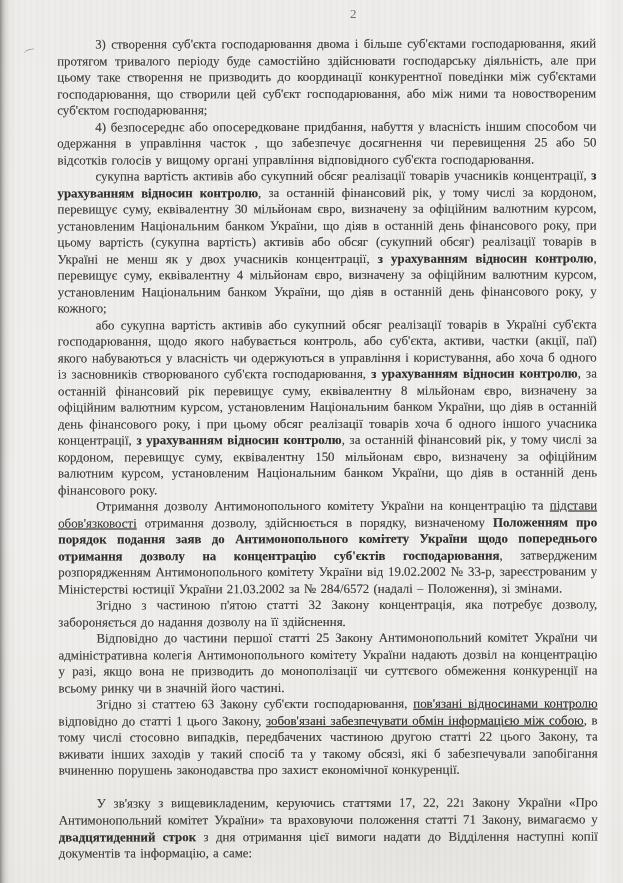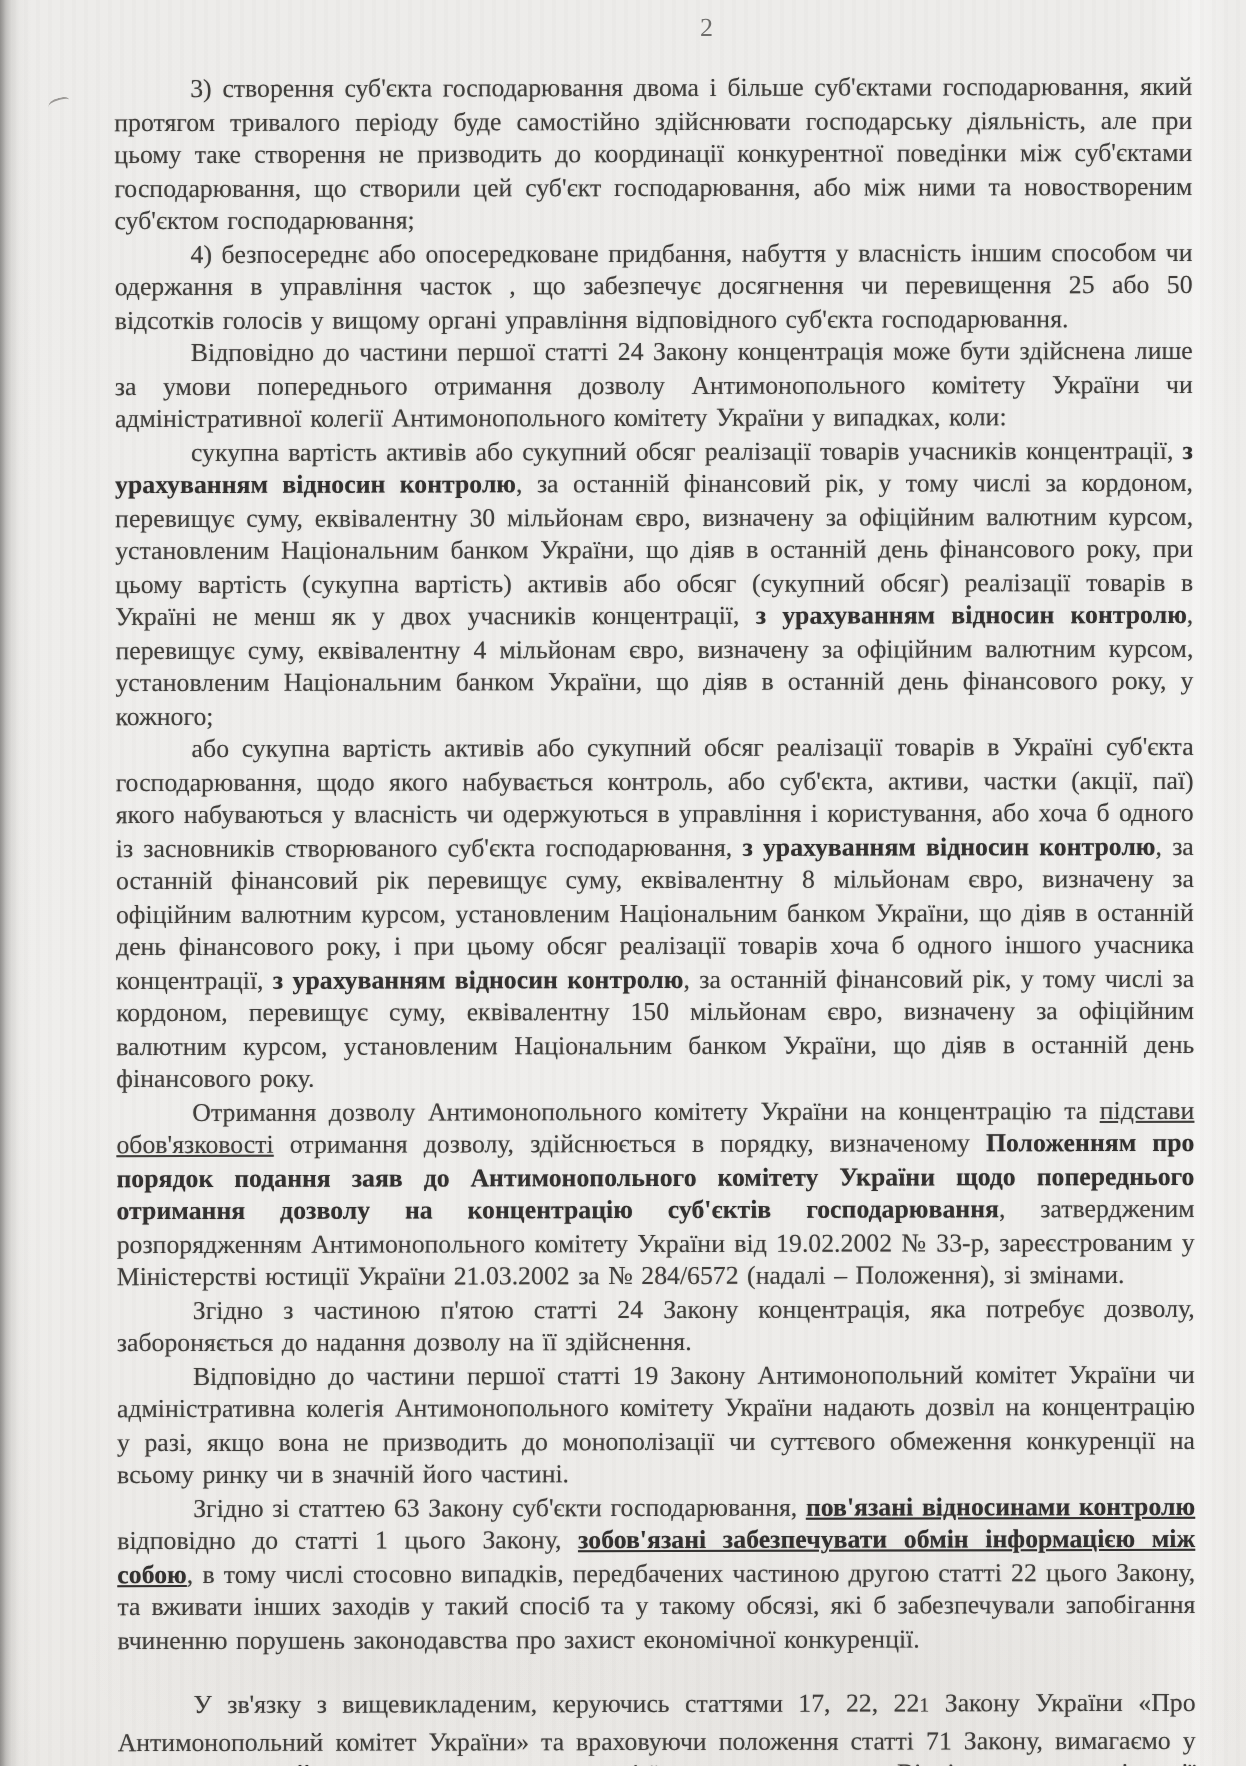--- a/index.html
+++ b/index.html
@@ -47,35 +47,34 @@
     word-spacing:1px;
     text-shadow:0 0 .6px rgba(80,78,74,0.55);
   }
   .doc-body p{
     margin:0;
     text-indent:38px;
   }
   .doc-body p.gap{margin-top:16px;}
   .r-b{font-weight:bold;color:#333130;}
   .r-u{text-decoration:underline;}
-  .r-bu{font-weight:bold;text-decoration:underline;color:#333130;}
+  .r-bu{font-weight:normal;text-decoration:underline;color:#333130;}
   .r-sup{font-size:.78em;}
 </style>
 </head>
 <body>
 
 <div class="scan-page">
   <div class="left-edge"></div>
   <div class="pen-mark"></div>
   <div class="page-number">2</div>
   <div class="doc-body">
       <p><span>3) створення суб'єкта господарювання двома і більше суб'єктами господарювання, який протягом тривалого періоду буде самостійно здійснювати господарську діяльність, але при цьому таке створення не призводить до координації конкурентної поведінки між суб'єктами господарювання, що створили цей суб'єкт господарювання, або між ними та новоствореним суб'єктом господарювання;</span></p>
       <p><span>4) безпосереднє або опосередковане придбання, набуття у власність іншим способом чи одержання в управління часток , що забезпечує досягнення чи перевищення 25 або 50 відсотків голосів у вищому органі управління відповідного суб'єкта господарювання.</span></p>
-      <p><span>Відповідно до частини першої статті 24 Закону  концентрація може бути здійснена лише за умови попереднього отримання дозволу Антимонопольного комітету України чи адміністративної колегії Антимонопольного комітету України у випадках, коли:</span></p>
       <p><span>сукупна вартість активів або сукупний обсяг реалізації товарів учасників концентрації, </span><span class="r-b">з урахуванням відносин контролю</span><span>, за останній фінансовий рік, у тому числі за кордоном, перевищує суму, еквівалентну 30 мільйонам євро, визначену за офіційним валютним курсом, установленим Національним банком України, що діяв в останній день фінансового року, при цьому вартість (сукупна вартість) активів або обсяг (сукупний обсяг) реалізації товарів в Україні не менш як у двох учасників концентрації, </span><span class="r-b">з урахуванням відносин контролю</span><span>, перевищує суму, еквівалентну 4 мільйонам євро, визначену за офіційним валютним курсом, установленим Національним банком України, що діяв в останній день фінансового року, у кожного;</span></p>
       <p><span>або сукупна вартість активів або сукупний обсяг реалізації товарів в Україні суб'єкта господарювання, щодо якого набувається контроль, або суб'єкта, активи, частки (акції, паї) якого набуваються у власність чи одержуються в управління і користування, або хоча б одного із засновників створюваного суб'єкта господарювання, </span><span class="r-b">з урахуванням  відносин контролю</span><span>, за останній фінансовий рік перевищує суму, еквівалентну 8 мільйонам євро, визначену за офіційним валютним курсом, установленим Національним банком України, що діяв в останній день фінансового року, і при цьому обсяг реалізації товарів хоча б одного іншого учасника концентрації, </span><span class="r-b">з урахуванням відносин  контролю</span><span>, за останній фінансовий рік, у тому числі за кордоном, перевищує суму, еквівалентну 150 мільйонам євро, визначену за офіційним валютним курсом, установленим Національним банком України, що діяв в останній день фінансового року.</span></p>
       <p><span>Отримання дозволу Антимонопольного комітету України на концентрацію та </span><span class="r-u">підстави обов'язковості</span><span> отримання дозволу, здійснюється в порядку, визначеному </span><span class="r-b">Положенням про порядок подання заяв до Антимонопольного комітету України щодо попереднього отримання дозволу на концентрацію суб'єктів господарювання</span><span>, затвердженим розпорядженням Антимонопольного комітету України від 19.02.2002 № 33-р, зареєстрованим у Міністерстві юстиції України 21.03.2002 за № 284/6572 (надалі – Положення), зі змінами.</span></p>
-      <p><span>Згідно з частиною п'ятою статті 24 Закону концентрація, яка потребує дозволу, забороняється до надання дозволу на її здійснення.</span></p>
-      <p><span>Відповідно до частини першої статті 19 Закону Антимонопольний комітет України чи адміністративна колегія Антимонопольного комітету України надають дозвіл на концентрацію у разі, якщо вона не призводить до монополізації чи суттєвого обмеження конкуренції на всьому ринку чи в значній його частині.</span></p>
+      <p><span>Згідно з частиною п'ятою статті 32 Закону концентрація, яка потребує дозволу, забороняється до надання дозволу на її здійснення.</span></p>
+      <p><span>Відповідно до частини першої статті 25 Закону Антимонопольний комітет України чи адміністративна колегія Антимонопольного комітету України надають дозвіл на концентрацію у разі, якщо вона не призводить до монополізації чи суттєвого обмеження конкуренції на всьому ринку чи в значній його частині.</span></p>
       <p><span>Згідно зі статтею 63 Закону  суб'єкти господарювання, </span><span class="r-bu">пов'язані відносинами контролю</span><span> відповідно до статті 1 цього Закону, </span><span class="r-bu">зобов'язані забезпечувати обмін інформацією між собою</span><span>, в тому числі стосовно випадків, передбачених частиною другою статті 22 цього Закону, та вживати інших заходів у такий спосіб та у такому обсязі, які б забезпечували запобігання вчиненню порушень законодавства про захист економічної конкуренції.</span></p>
       <p class="gap"><span>У зв'язку з вищевикладеним, керуючись статтями 17, 22, 22</span><span class="r-sup">1</span><span> Закону України «Про Антимонопольний комітет України» та враховуючи положення статті 71 Закону, вимагаємо у </span><span class="r-b">двадцятиденний строк</span><span> з дня отримання цієї вимоги надати до Відділення наступні копії документів та інформацію, а саме:</span></p>
     </div>
 </div>
 
 </body></html>

